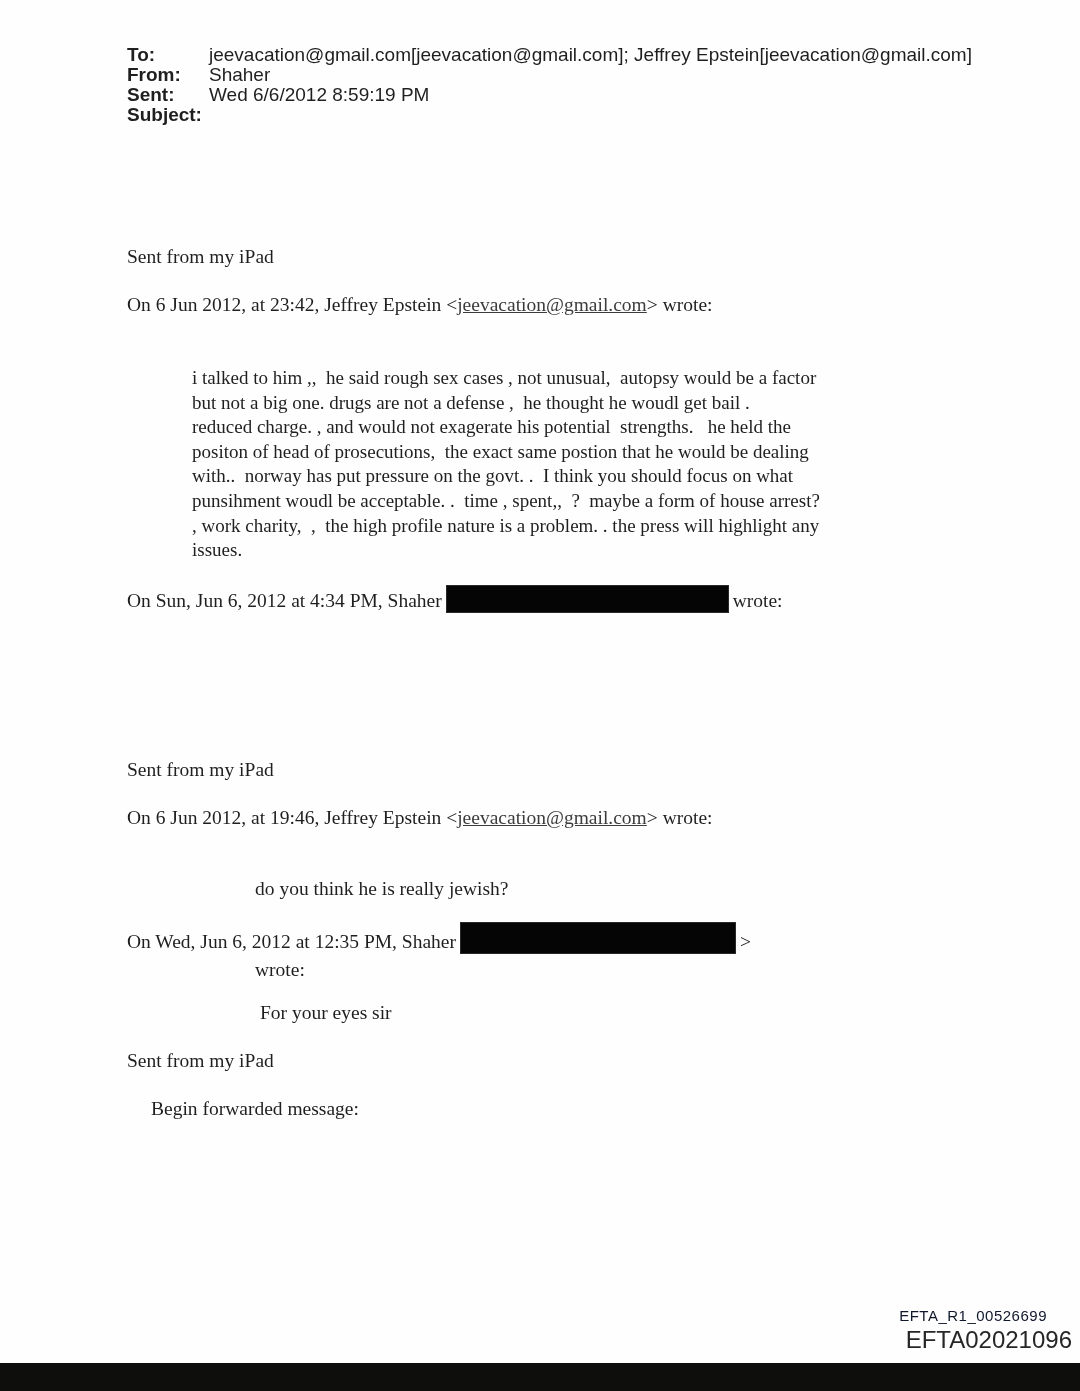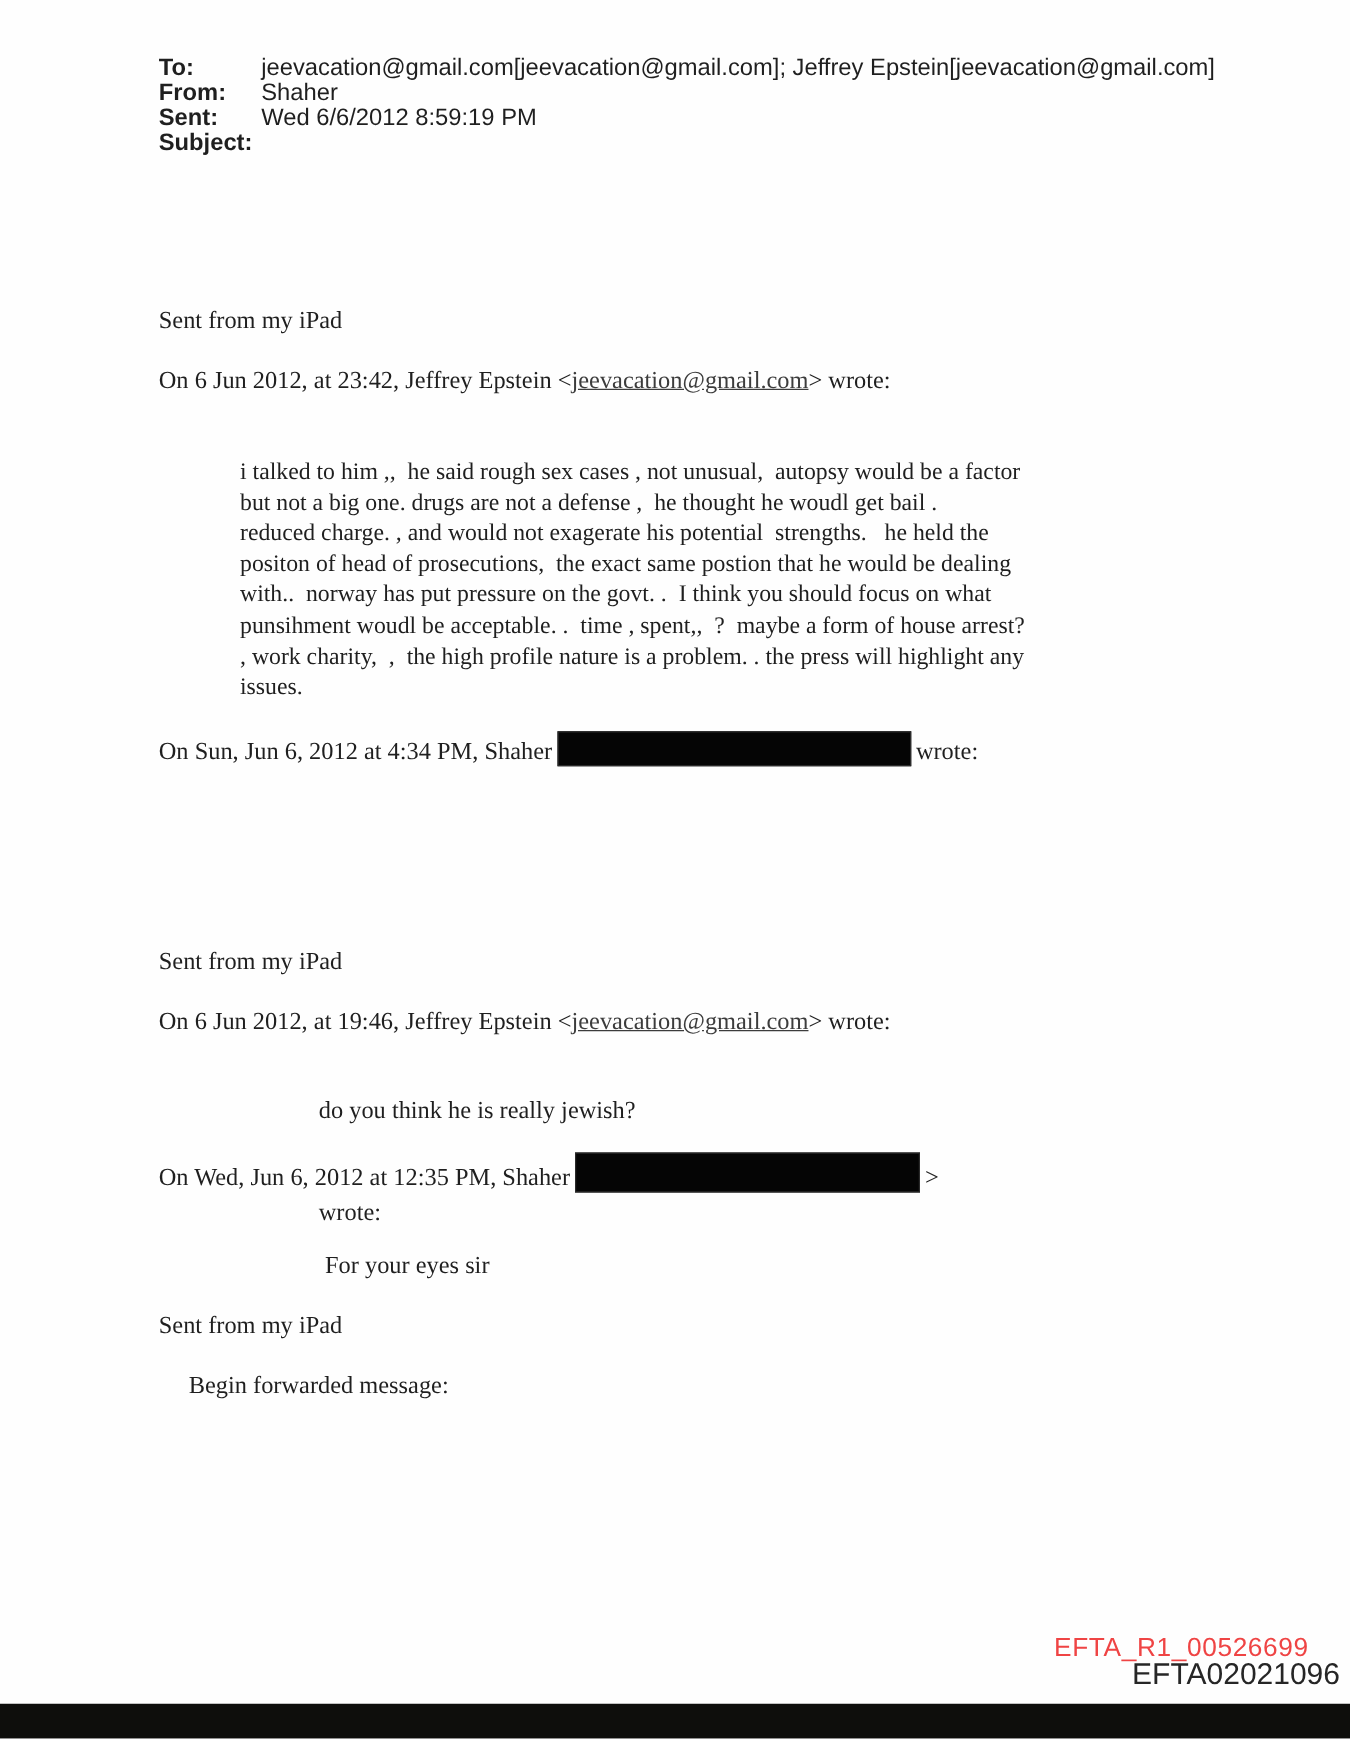--- a/index.html
+++ b/index.html
@@ -34,21 +34,21 @@
     background:#050505;
     vertical-align:-6px;
     border:1px solid #2a2a2a;
   }
   .red1{width:281px;height:26px;margin:0 4px;}
   .red2{width:274px;height:30px;margin:0 4px;}
   .bates{
     font-family:"Liberation Sans", sans-serif;
     text-align:right;
   }
-  .bates1{font-size:21px;color:#ef4444;letter-spacing:0.5px;}
+  .bates1{font-size:15px;color:#0f172a;letter-spacing:0.5px;}
   .bates2{font-size:24px;color:#262626;}
   .bottom-bar{
     position:absolute;left:0;bottom:0;
     width:100%;height:28px;background:#0e0e0c;
   }
 </style>
 </head>
 <body>
 
 <div class="page">

